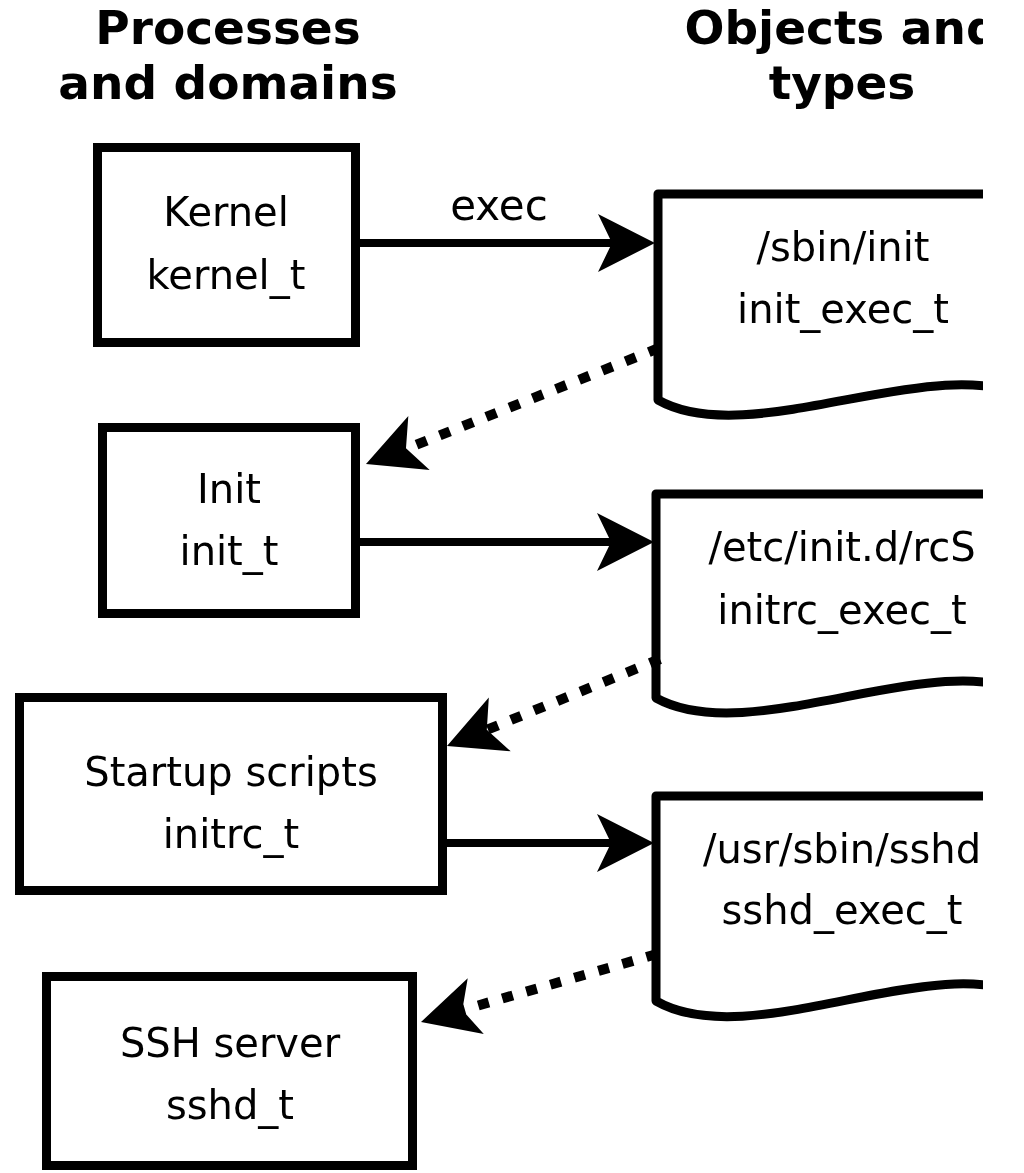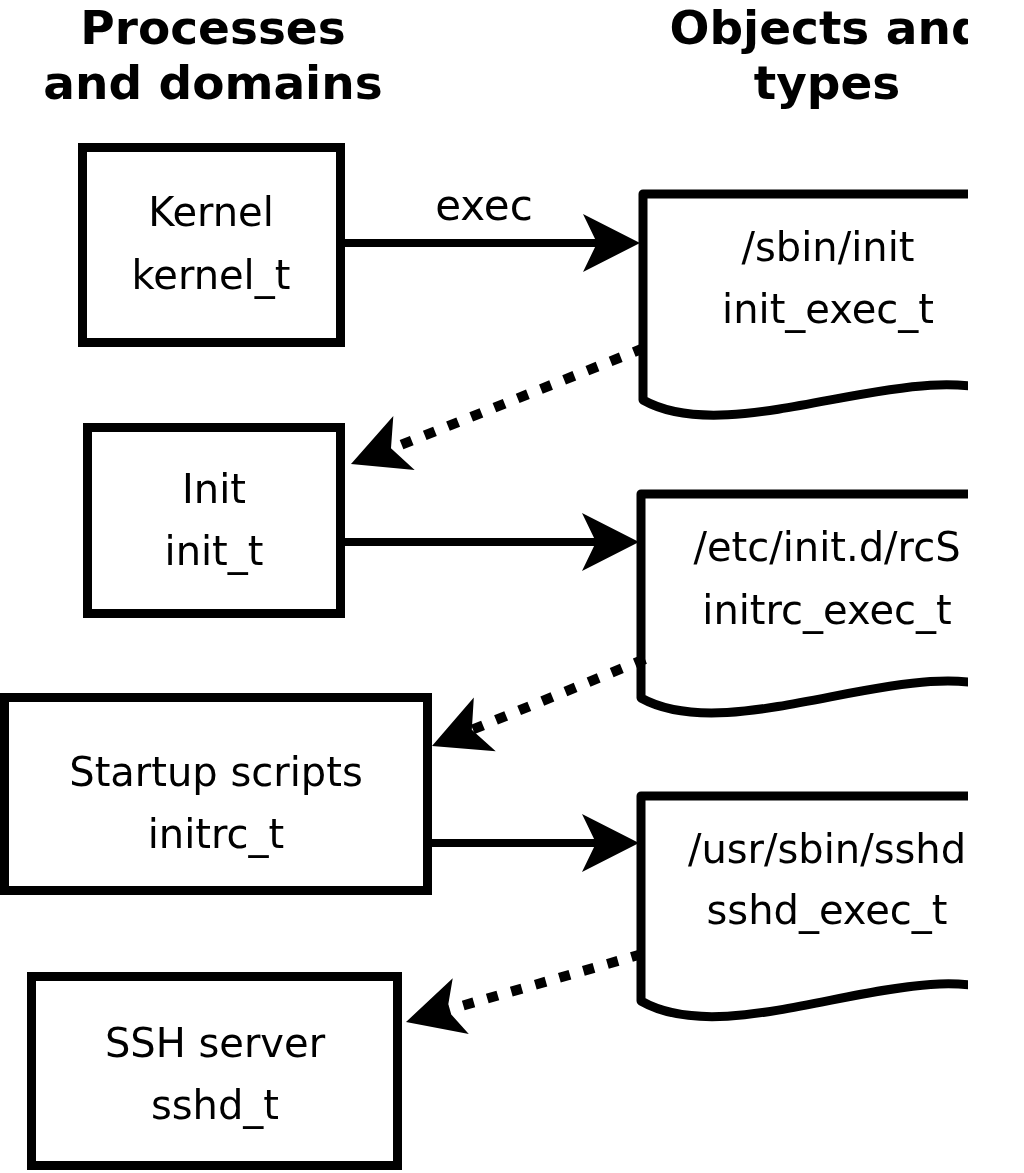--- a/index.html
+++ b/index.html
@@ -2,20 +2,21 @@
 <html><head>
 <meta charset="utf-8">
 <style>
   html, body { margin: 0; padding: 0; background: #ffffff; }
   .stage {
     position: relative;
     width: 968px;
     height: 1173px;
     background: #ffffff;
     overflow: hidden;
+    margin-left: 15px;
   }
   svg { display: block; }
   text {
     font-family: "DejaVu Sans", sans-serif;
     fill: #000000;
     text-anchor: middle;
   }
   .col-header { font-size: 47px; font-weight: bold; }
   .node-text  { font-size: 40px; }
   .edge-label { font-size: 42px; }

